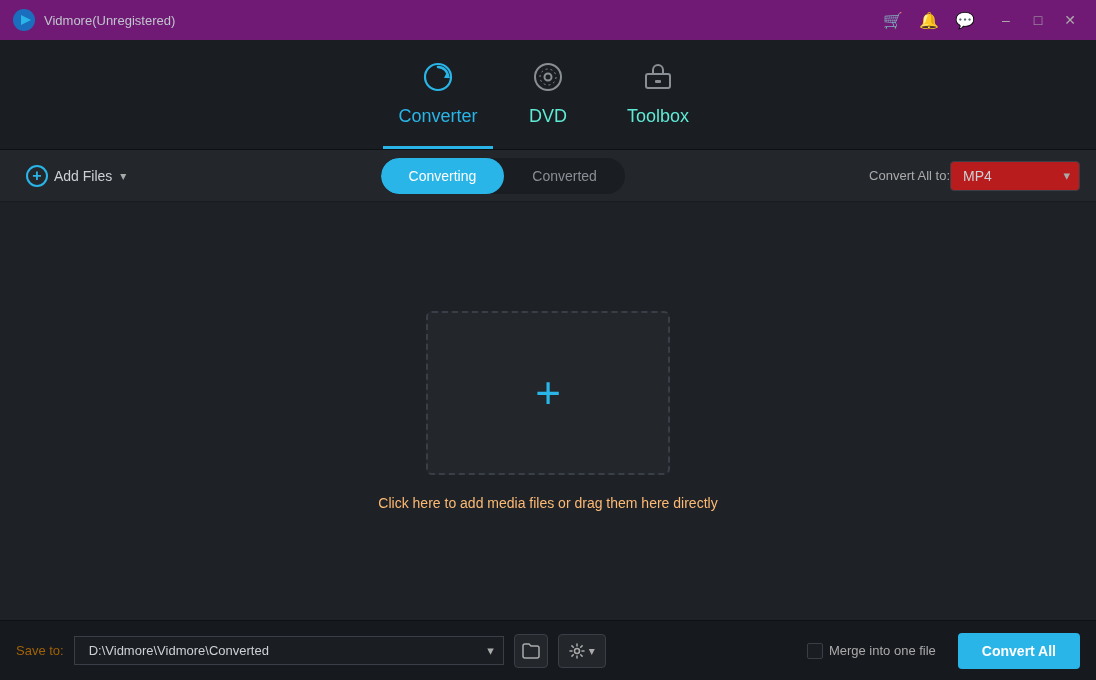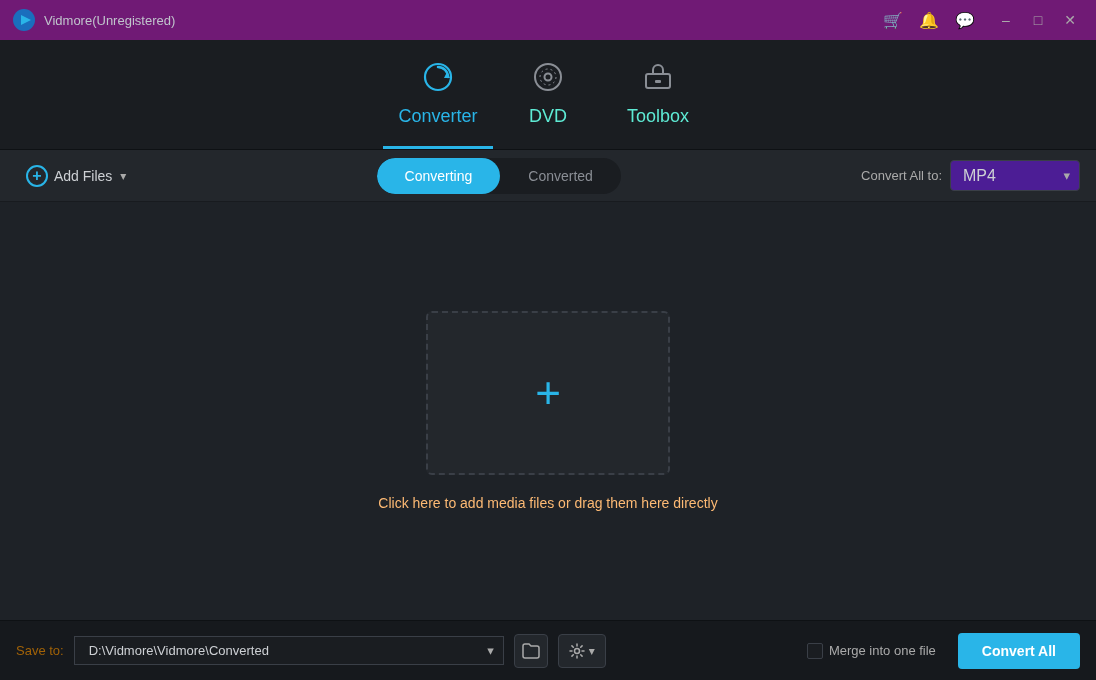--- a/index.html
+++ b/index.html
@@ -164,36 +164,36 @@
     }
     .ts-tab.active {
       background: #29b5e8;
       color: #fff;
     }
 
     
     #convert-all-to {
       display: flex;
       align-items: center;
-      gap: 8px;
+      gap: 0;
     }
     #convert-all-to .label {
       font-size: 13px;
       color: #aaa;
     }
     #format-select-wrapper {
       position: relative;
       display: flex;
       align-items: center;
     }
     #format-select {
-      background: #4c1d95;
+      background: #b91c1c;
       border: 1px solid #3a3f47;
       color: #cdd0d4;
-      font-size: 16px;
+      font-size: 14px;
       padding: 6px 36px 6px 12px;
       border-radius: 4px;
       appearance: none;
       cursor: pointer;
       width: 130px;
     }
     #format-select-wrapper::after {
       content: '▾';
       position: absolute;
       right: 10px;

